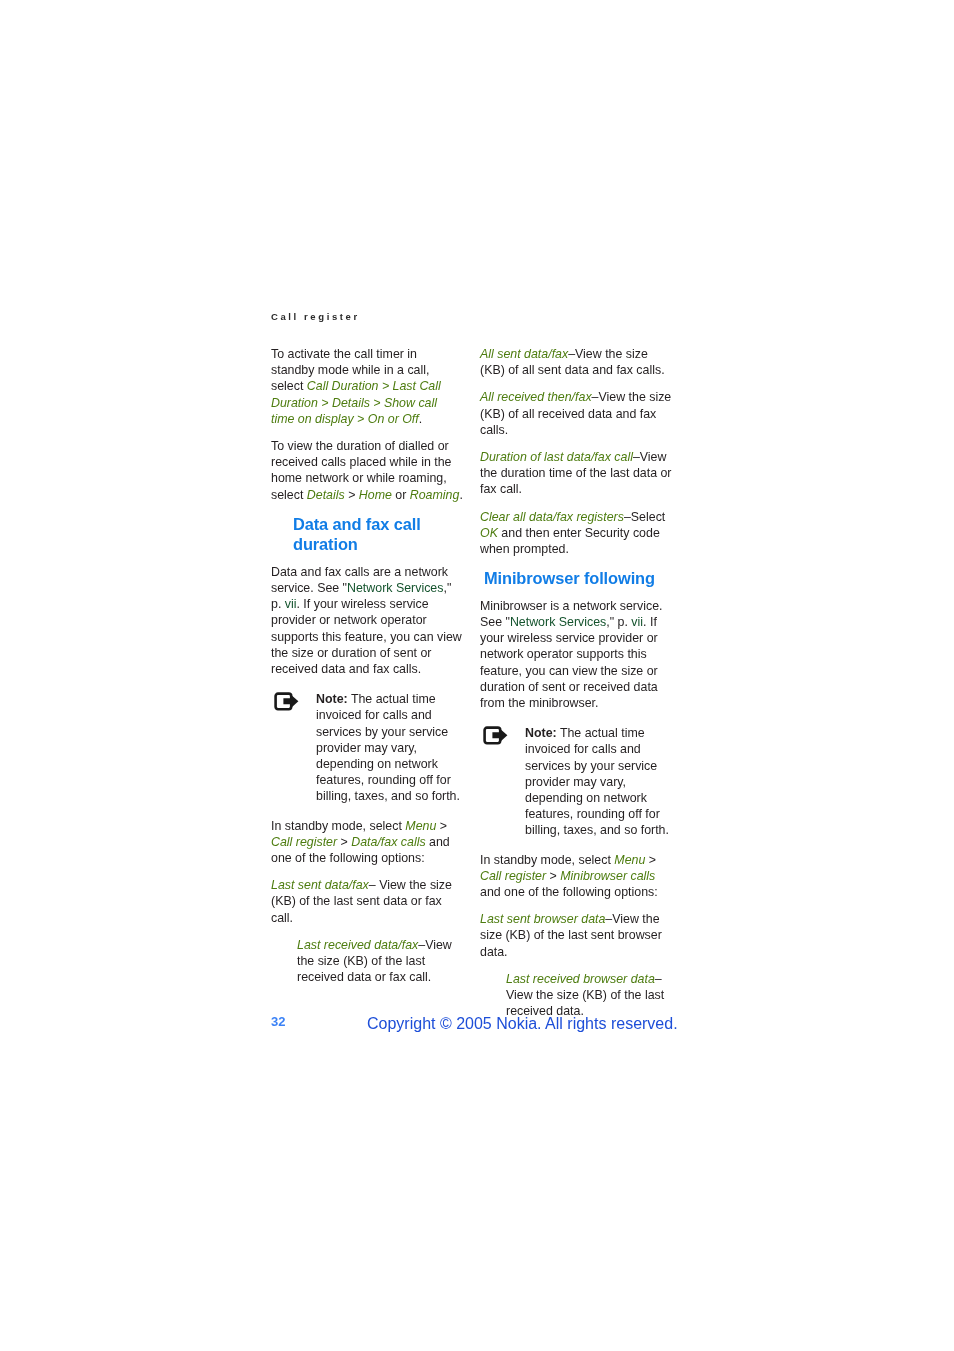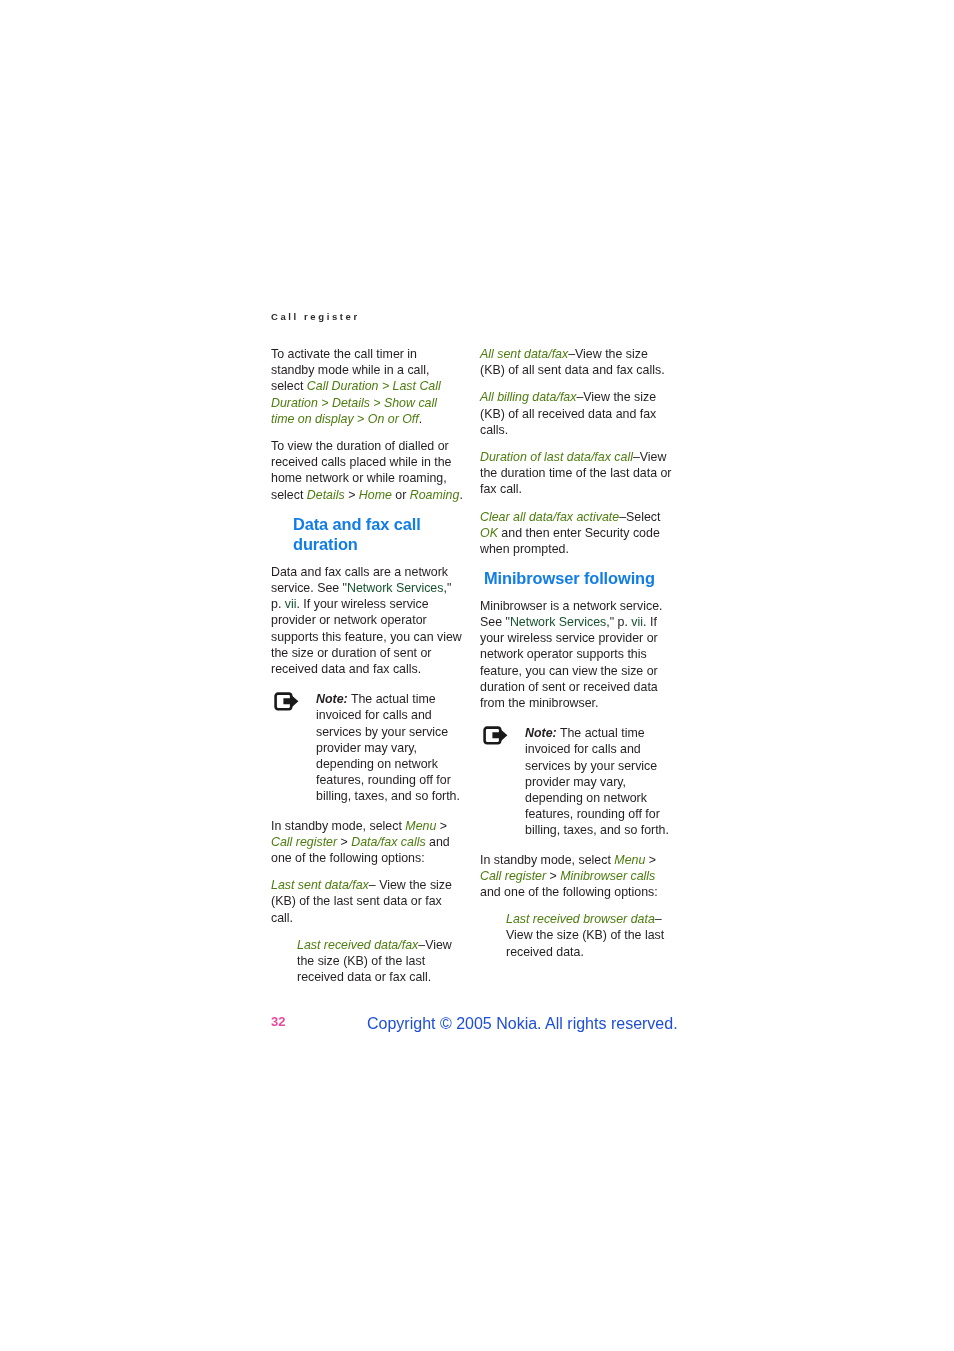--- a/index.html
+++ b/index.html
@@ -89,21 +89,20 @@
     min-height: 26px;
   }
   .note .note-text {
     margin: 0;
     font-size: 12.4px;
     line-height: 16.2px;
     color: #231f20;
   }
   .note .note-text .note-label {
     font-weight: bold;
-    font-style: italic;
   }
   .note-icon {
     position: absolute;
     left: 3px;
     top: 1px;
     width: 26px;
     height: 20px;
   }
 
   
@@ -112,21 +111,21 @@
     left: 0; top: 1014px;
     width: 954px;
     height: 20px;
   }
   .folio {
     position: absolute;
     left: 271px;
     top: 0;
     font-size: 13px;
     font-weight: bold;
-    color: #ec4899;
+    color: #3b82f6;
   }
   .copyright {
     position: absolute;
     left: 367px;
     top: 1px;
     font-size: 16px;
     color: #1d4ed8;
     white-space: nowrap;
   }
 </style>
@@ -181,30 +180,30 @@
 
     </div>
 
     <div class="col col-right">
 
       <p class="body">
         <span class="gi">All sent data/fax</span><span>–View the size (KB) of all sent data and fax calls.</span>
       </p>
 
       <p class="body">
-        <span class="gi">All billing data/fax</span><span>–View the size (KB) of all received data and fax calls.</span>
+        <span class="gi">All received then/fax</span><span>–View the size (KB) of all received data and fax calls.</span>
       </p>
 
       <p class="body">
         <span class="gi">Duration of last data/fax call</span><span>–View the duration time of the last data or fax call.</span>
       </p>
 
 
       <p class="body">
-        <span class="gi">Clear all data/fax activate</span><span>–Select </span><span class="gi">OK</span><span> and then enter Security code when prompted.</span>
+        <span class="gi">Clear all data/fax registers</span><span>–Select </span><span class="gi">OK</span><span> and then enter Security code when prompted.</span>
       </p>
 
       <h2 class="section indent-right">Minibrowser following</h2>
 
       <p class="body">
         <span>Minibrowser is a network service. See "</span><span class="lnk">Network Services</span><span>," p. </span><span class="lnk">vii</span><span>. If your wireless service provider or network operator supports this feature, you can view the size or duration of sent or received data from the minibrowser.</span>
       </p>
 
       <div class="note">
         <span class="note-icon">
@@ -215,20 +214,23 @@
         </span>
         <p class="note-text">
           <span class="note-label">Note:</span><span> The actual time invoiced for calls and services by your service provider may vary, depending on network features, rounding off for billing, taxes, and so forth.</span>
         </p>
       </div>
 
       <p class="body">
         <span>In standby mode, select </span><span class="gi">Menu</span><span> &gt; </span><span class="gi">Call register</span><span> &gt; </span><span class="gi">Minibrowser calls</span><span> and one of the following options:</span>
       </p>
 
+      <p class="body">
+        <span class="gi">Last sent browser data</span><span>–View the size (KB) of the last sent browser data.</span>
+      </p>
 
       <p class="body">
         <span class="gi">Last received browser data</span><span>–View the size (KB) of the last received data.</span>
       </p>
 
     </div>
 
   </div>
 
   <div class="footer">

